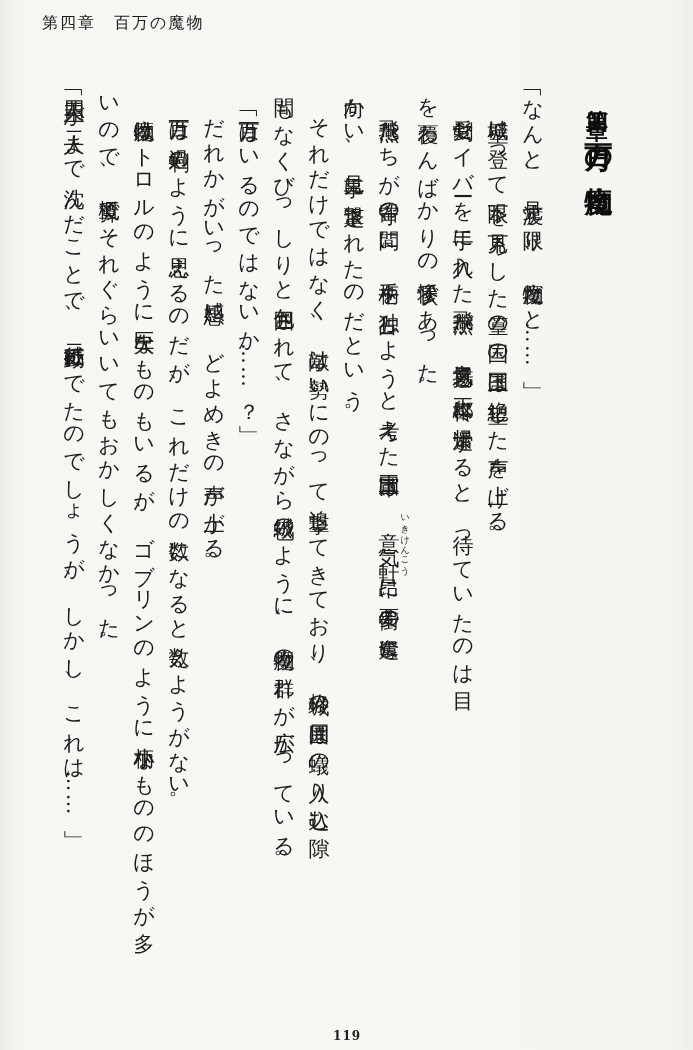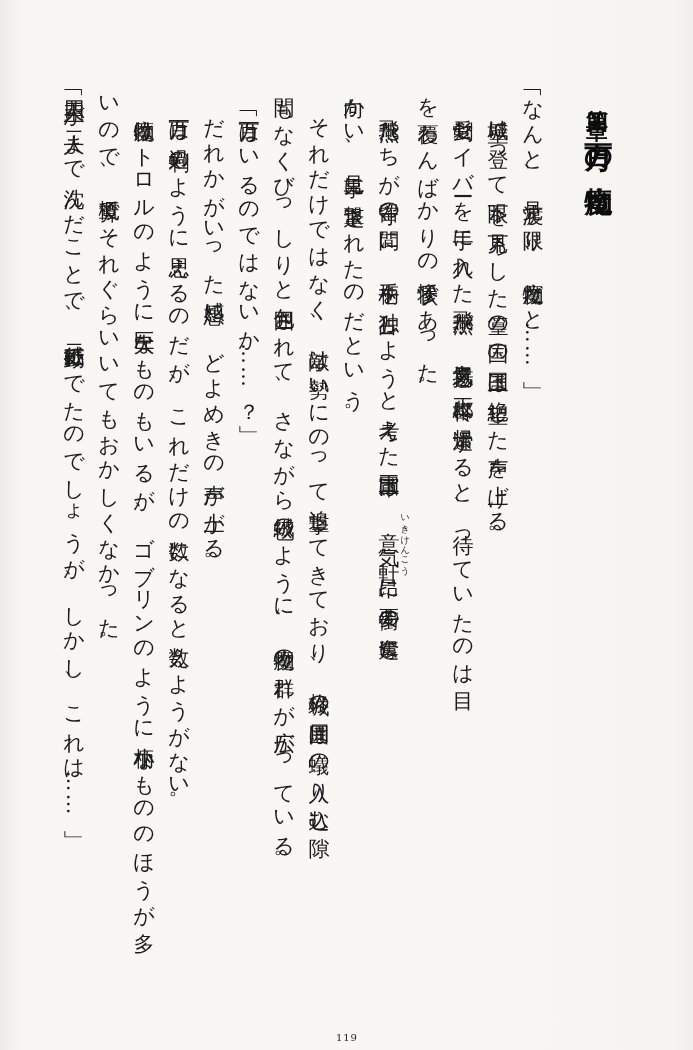--- a/index.html
+++ b/index.html
@@ -40,29 +40,31 @@
     height:932px;
   }
   .line.indent{ text-indent:1em; }
   ruby rt{
     font-size:9px;letter-spacing:0;
     font-family:"DejaVu Serif","Liberation Serif",serif;
   }
   .page-number{
     position:absolute;bottom:7px;left:50%;
     transform:translateX(-48%);
-    font-size:10px;letter-spacing:1px;
+    font-size:12px;letter-spacing:1px;
     color:#222;
+    font-weight:bold;
   }
 </style>
 </head>
 <body>
 
 <div class="page">
 
+  <div class="running-header">第四章　百万の魔物</div>
 
   <div class="text-block">
 
     <div class="chapter-heading">
       <span class="chapter-number">第四章</span><span class="chapter-title">百万の魔物</span>
     </div>
 
     <div class="line">「なんと、見渡す限り、魔物だと……」</div>
     <div class="line indent">城壁に登って眼下を見下ろした篁の国の国王は絶望した声を上げる。</div>
     <div class="line indent">愛剣セイバーを手に入れた飛燕が、意気揚々と王都柊に帰還すると、待っていたのは目</div>

